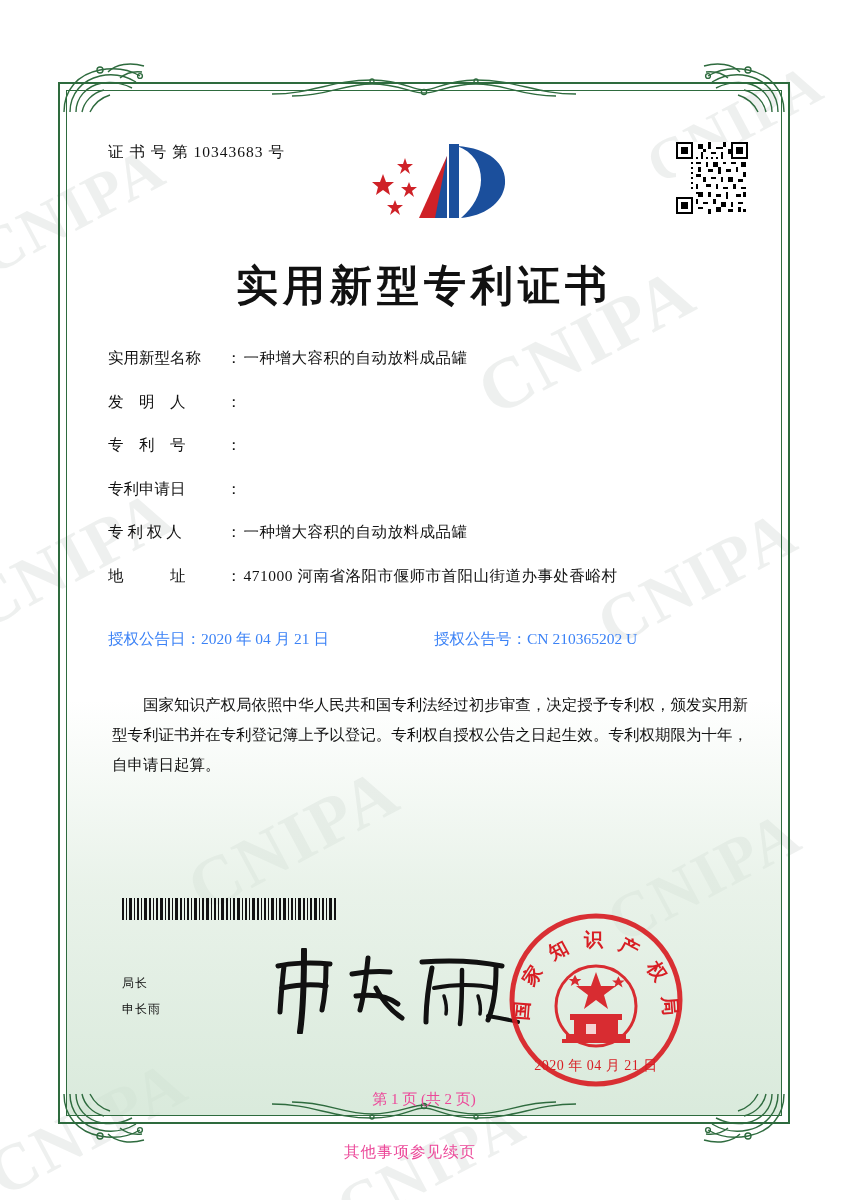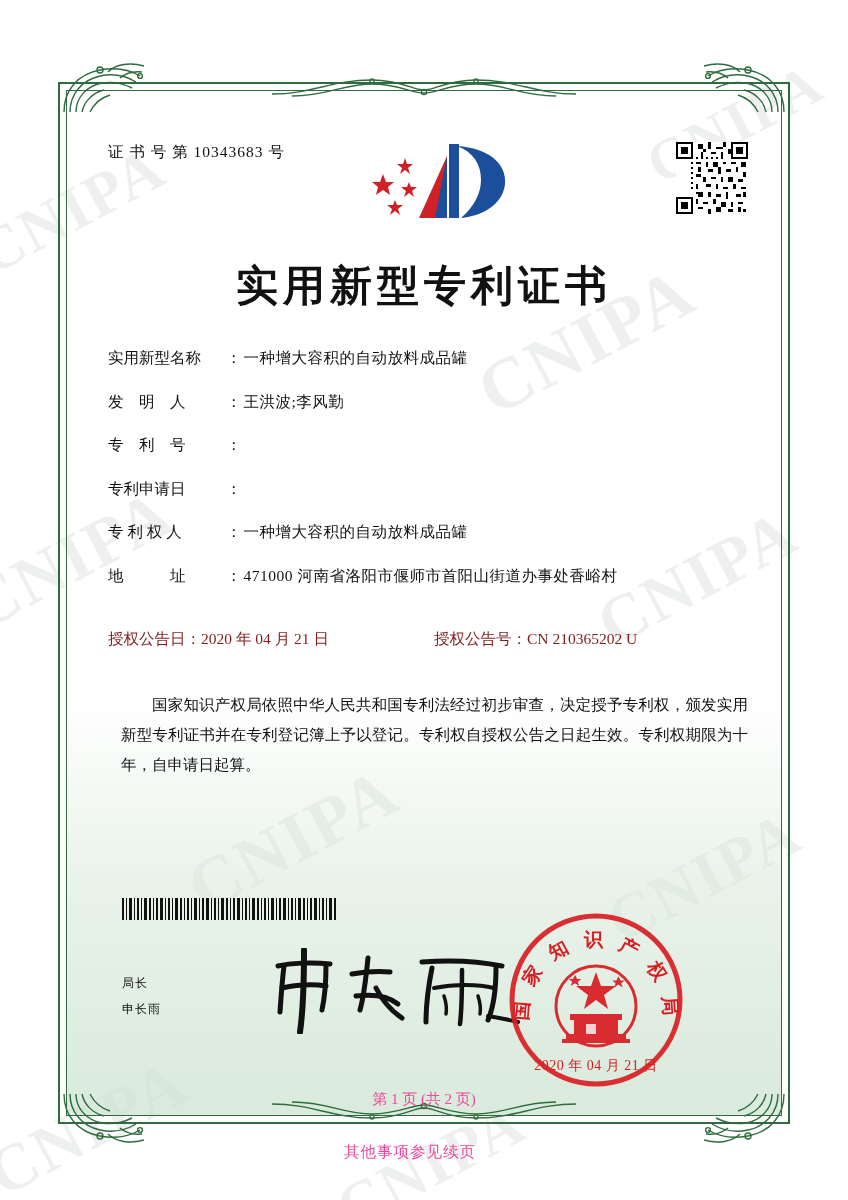--- a/index.html
+++ b/index.html
@@ -166,38 +166,38 @@
   .field .val {
     flex: 1 1 auto;
     letter-spacing: 0.5px;
     font-family: Liberation Serif, serif;
   }
 
   .field-row2 {
     display: flex;
     align-items: baseline;
     font-size: 15.5px;
-    color: #7f1d1d;
+    color: #3b82f6;
     margin-bottom: 22.5px;
   }
   .field-row2 .c1 { width: 326px; flex: 0 0 326px; }
   .field-row2 .c2 { flex: 1 1 auto; margin-top: 20px; }
 
   .paras {
     position: absolute;
     left: 42px;
     top: 600px;
     width: 640px;
     font-size: 15.5px;
     line-height: 30px;
     color: #111;
     text-align: justify;
   }
   .paras p {
-    margin: 0 0 4px 13px;
+    margin: 0 0 4px 4px;
     text-indent: 31px;
   }
 
   
   .barcode {
     position: absolute;
     left: 56px;
     top: 808px;
     width: 216px;
     height: 22px;
@@ -467,21 +467,20 @@
 
     <div class="field">
       <span class="lbl">实用新型名称</span>
       <span class="colon">：</span>
       <span class="val">一种增大容积的自动放料成品罐</span>
     </div>
 
     <div class="field">
       <span class="lbl">发　明　人</span>
       <span class="colon">：</span>
-      <span class="val">王洪波;李风勤</span>
     </div>
 
     <div class="field">
       <span class="lbl">专　利　号</span>
       <span class="colon">：</span>
     </div>
 
     <div class="field">
       <span class="lbl">专利申请日</span>
       <span class="colon">：</span>

